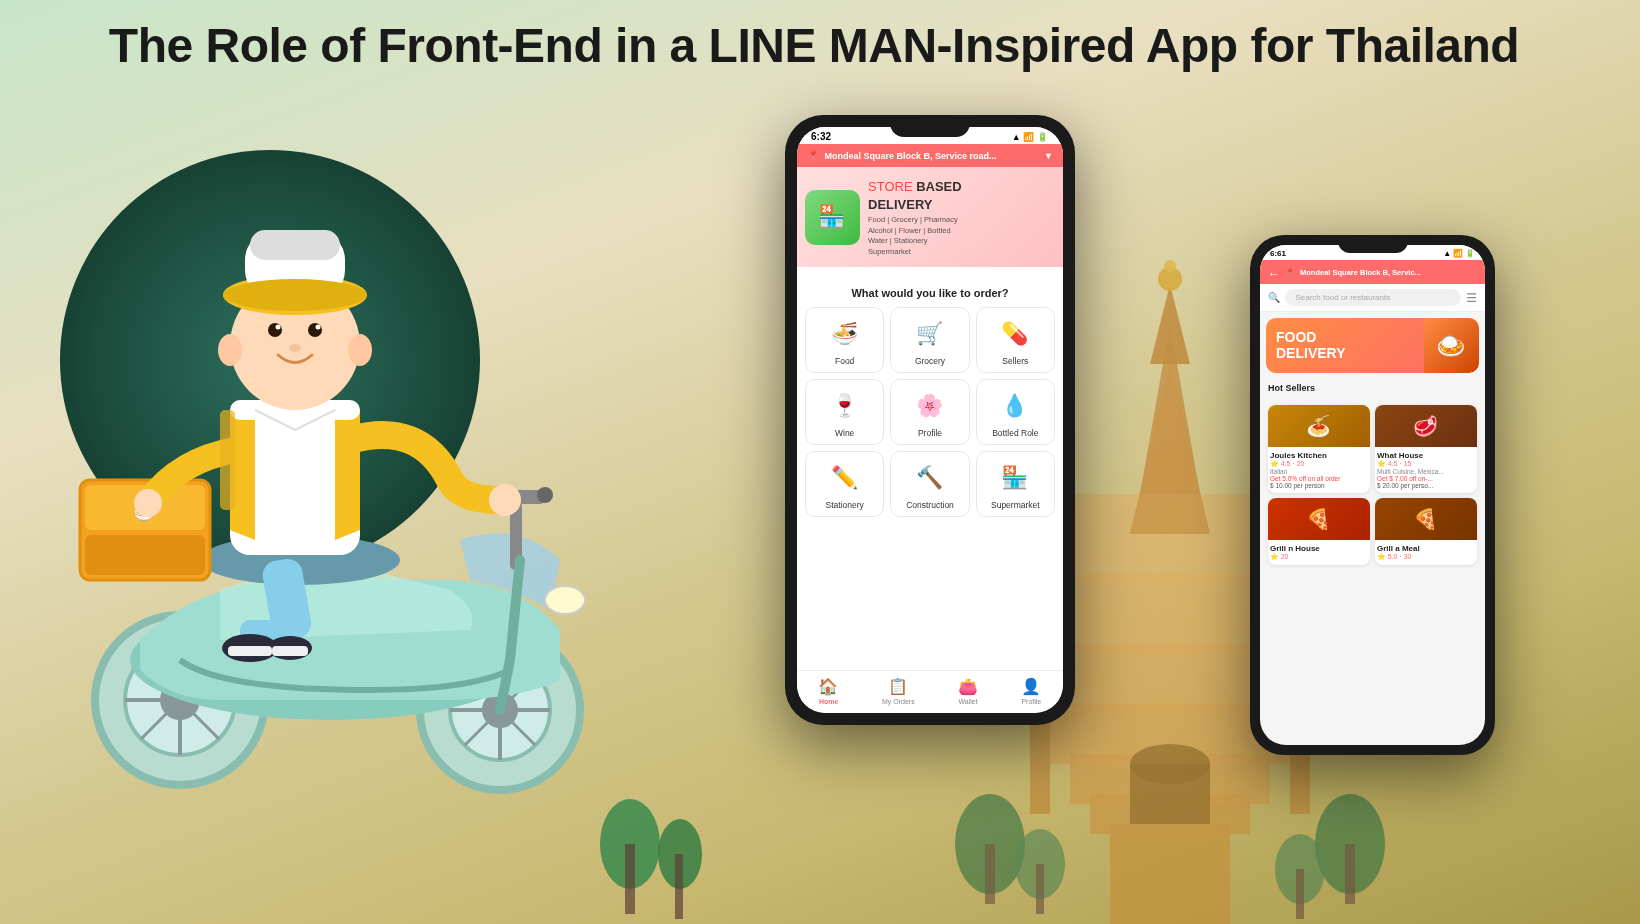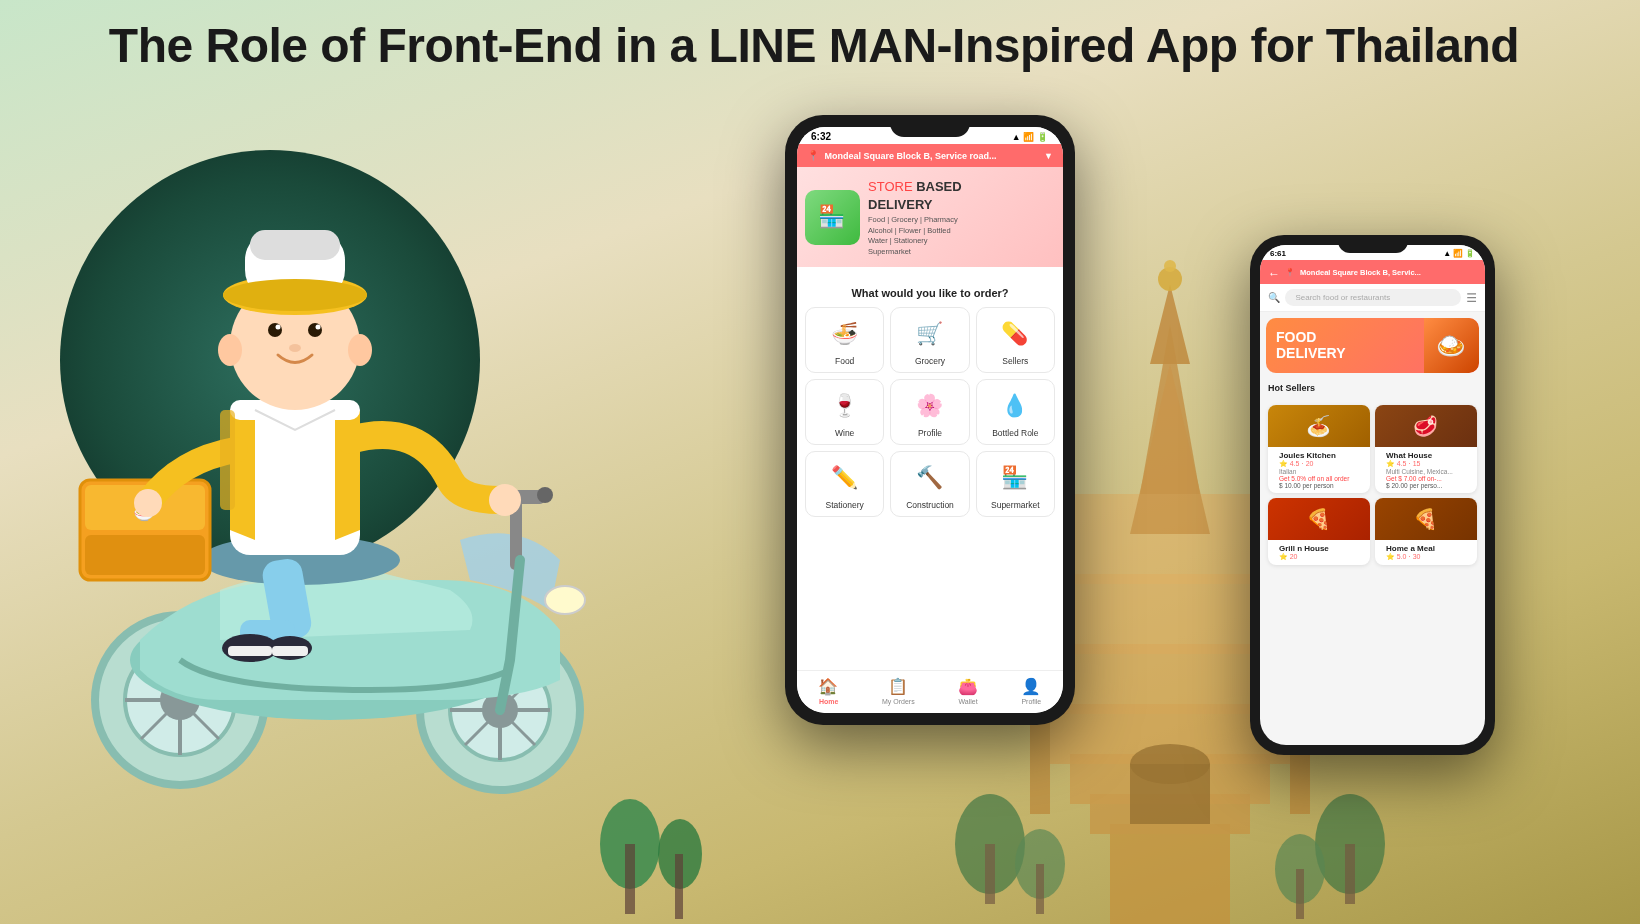--- a/index.html
+++ b/index.html
@@ -377,21 +377,21 @@
       justify-content: center;
       font-size: 20px;
     }
 
     .p2-seller-img.pasta { background: linear-gradient(135deg, #c8860a, #a06000); }
     .p2-seller-img.meat { background: linear-gradient(135deg, #8b4513, #6b3010); }
     .p2-seller-img.pizza { background: linear-gradient(135deg, #cc3300, #aa2200); }
     .p2-seller-img.pizza2 { background: linear-gradient(135deg, #994400, #773300); }
 
     .p2-seller-info {
-      padding: 4px 11px;
+      padding: 4px 2px;
     }
 
     .p2-seller-name { font-size: 8px; font-weight: 700; color: #222; }
     .p2-seller-rating { font-size: 7px; color: #ff6b6b; }
     .p2-seller-type { font-size: 6.5px; color: #888; }
     .p2-seller-offer { font-size: 6.5px; color: #ff4444; }
     .p2-seller-price { font-size: 6.5px; color: #555; }
 
     
     .temple-svg {
@@ -707,19 +707,19 @@
       <div class="p2-seller-card">
         <div class="p2-seller-img pizza">🍕</div>
         <div class="p2-seller-info">
           <div class="p2-seller-name">Grill n House</div>
           <div class="p2-seller-rating">⭐ <span>20</span></div>
         </div>
       </div>
       <div class="p2-seller-card">
         <div class="p2-seller-img pizza2">🍕</div>
         <div class="p2-seller-info">
-          <div class="p2-seller-name">Home a Meal</div>
+          <div class="p2-seller-name">Grill a Meal</div>
           <div class="p2-seller-rating">⭐ <span>5.0</span> · <span>30</span></div>
         </div>
       </div>
     </div>
   </div>
 </div>
 
 </body></html>

